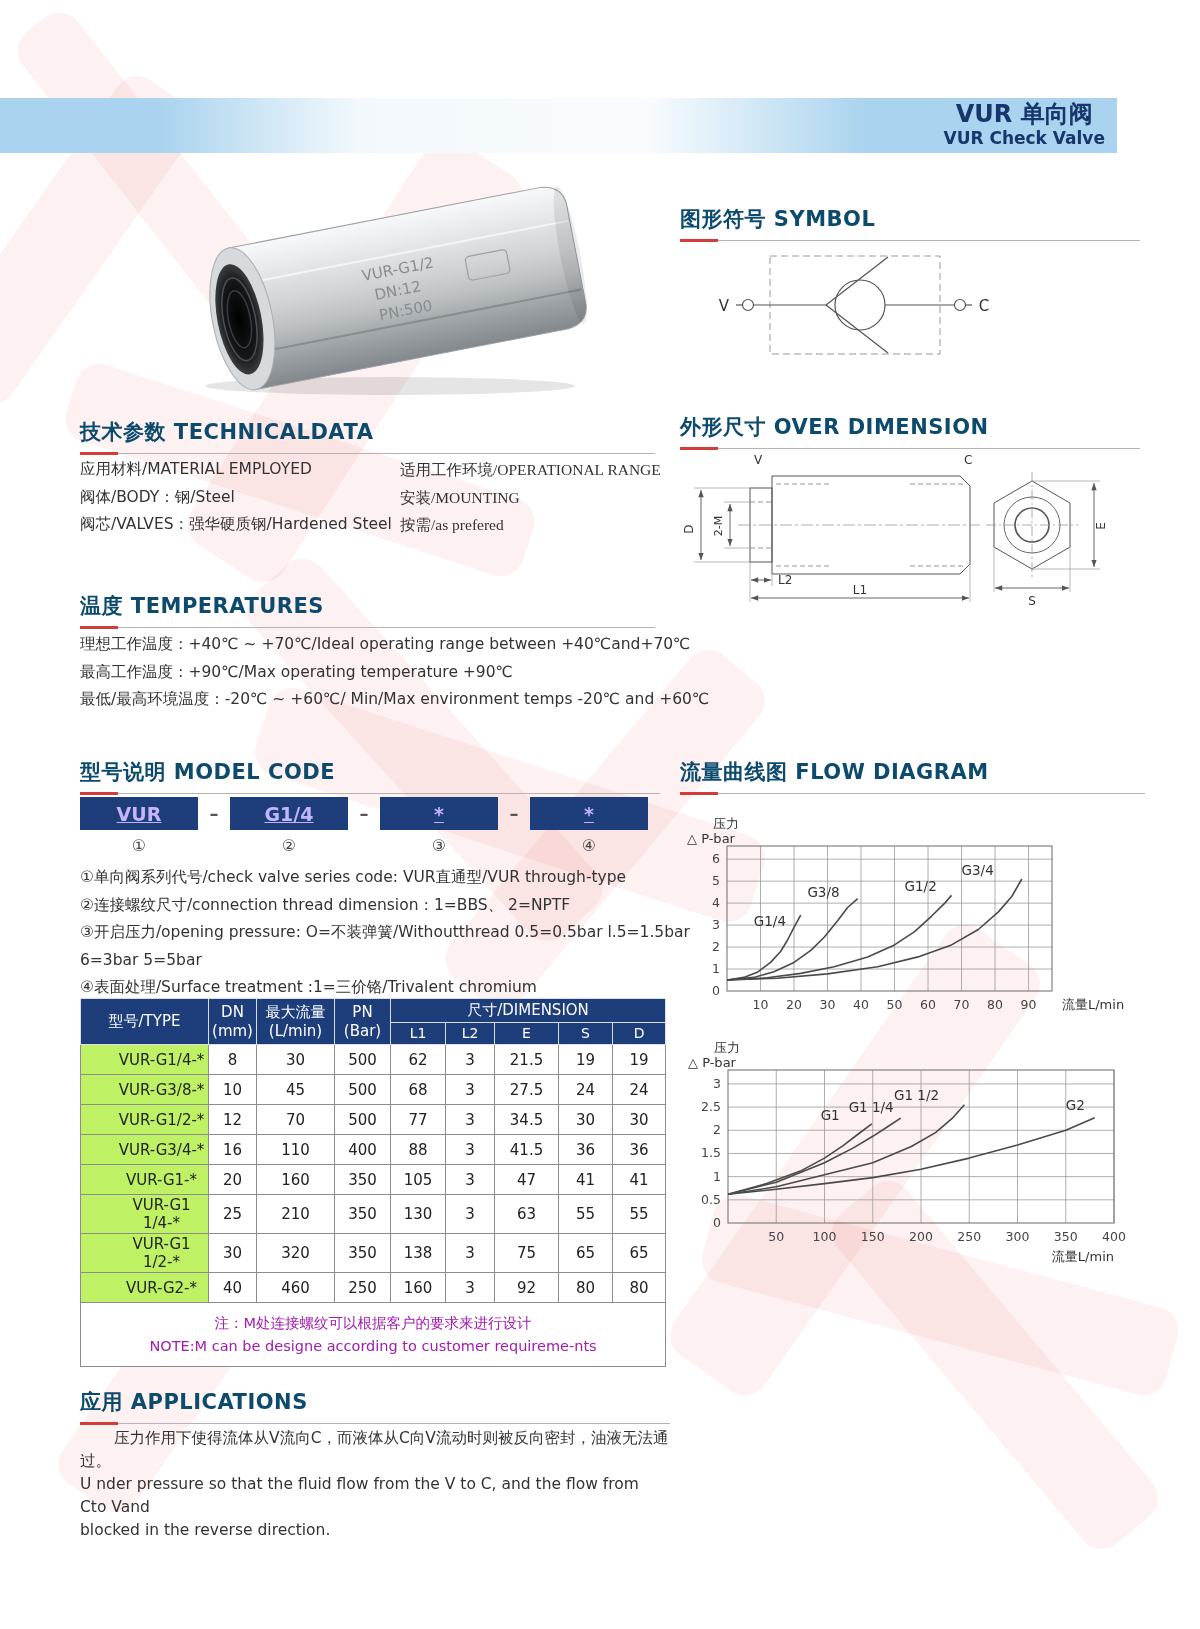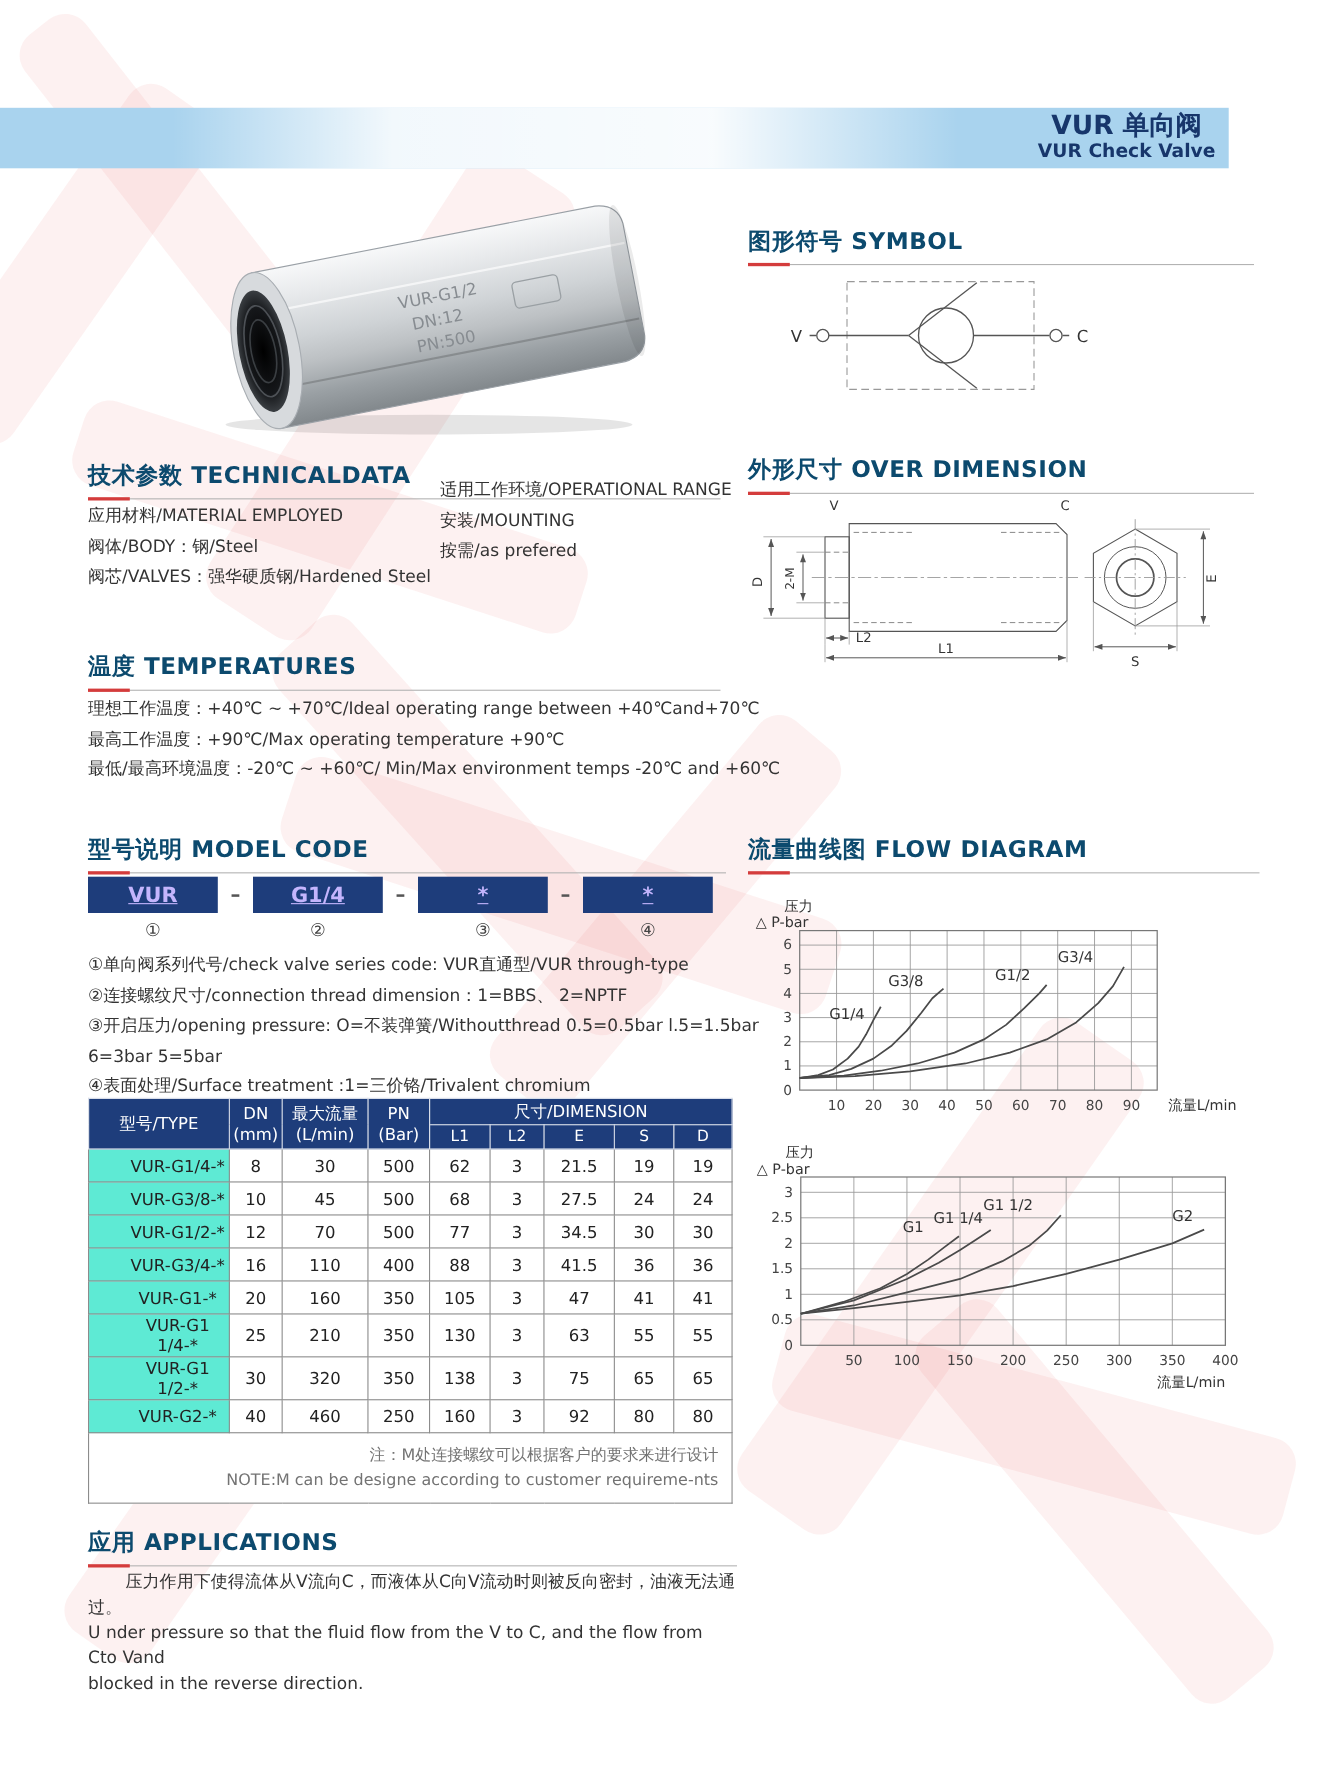--- a/index.html
+++ b/index.html
@@ -23,22 +23,22 @@
   
   .mrow{position:absolute;left:80px;top:797px;width:580px;display:flex;align-items:center;}
   .mbox{width:118px;height:33px;background:#1e3d7b;color:#c4b5fd;font-weight:bold;font-size:19px;
         display:flex;align-items:center;justify-content:center;text-decoration:underline;}
   .mdash{width:32px;text-align:center;color:#555;font-weight:bold;font-size:18px;}
   .mmark{position:absolute;top:836px;width:118px;text-align:center;font-size:16px;color:#444;}
   
   .spec{border-collapse:collapse;table-layout:fixed;width:585px;font-size:15px;color:#222;background:#fff;}
   .spec th{background:#1e3d7b;color:#fff;font-weight:500;border:1px solid #d8dde8;padding:2px 1px;font-size:15px;line-height:1.25;}
   .spec td{border:1px solid #8c8c8c;text-align:center;height:27px;background:#fff;padding:1px 2px;}
-  .spec td.tcol{background:#5eead4;padding-left:36px;}
-  .spec td.note{height:auto;text-align:right;padding:9px 12px;font-size:14.5px;line-height:1.55;color:#737373;}
+  .spec td.tcol{background:#bef264;padding-left:36px;}
+  .spec td.note{height:auto;text-align:center;padding:9px 12px;font-size:14.5px;line-height:1.55;color:#a21caf;}
   .spec .sub th{font-size:14px;}
   .specwrap{position:absolute;left:80px;top:998px;}
   
   .chart{position:absolute;}
   .chart text{font-family:"DejaVu Sans","Liberation Sans",sans-serif;}
   .tick{font-size:12.5px;fill:#444;}
   .alab{font-size:13px;fill:#333;}
   .slab{font-size:13.5px;fill:#333;}
   
   .draw{position:absolute;}
@@ -124,21 +124,21 @@
 
   <div class="sec" style="left:80px;top:418px;width:575px;">
     <h2>技术参数 TECHNICALDATA</h2>
     <div class="rule"></div>
   </div>
   <div class="tl" style="left:80px;top:456px;">
     <div>应用材料/MATERIAL EMPLOYED</div>
     <div>阀体/BODY：钢/Steel</div>
     <div>阀芯/VALVES：强华硬质钢/Hardened Steel</div>
   </div>
-  <div class="tl" style="left:400px;top:432px;">
+  <div class="tl" style="left:400px;top:456px;font-family:Liberation Serif, serif;">
     <div>适用工作环境/OPERATIONAL RANGE</div>
     <div>安装/MOUNTING</div>
     <div>按需/as prefered</div>
   </div>
 
   <div class="sec" style="left:680px;top:413px;width:460px;">
     <h2>外形尺寸 OVER DIMENSION</h2>
     <div class="rule"></div>
   </div>
   <svg class="draw" style="left:680px;top:450px;" width="460" height="158" viewBox="0 0 460 158">

